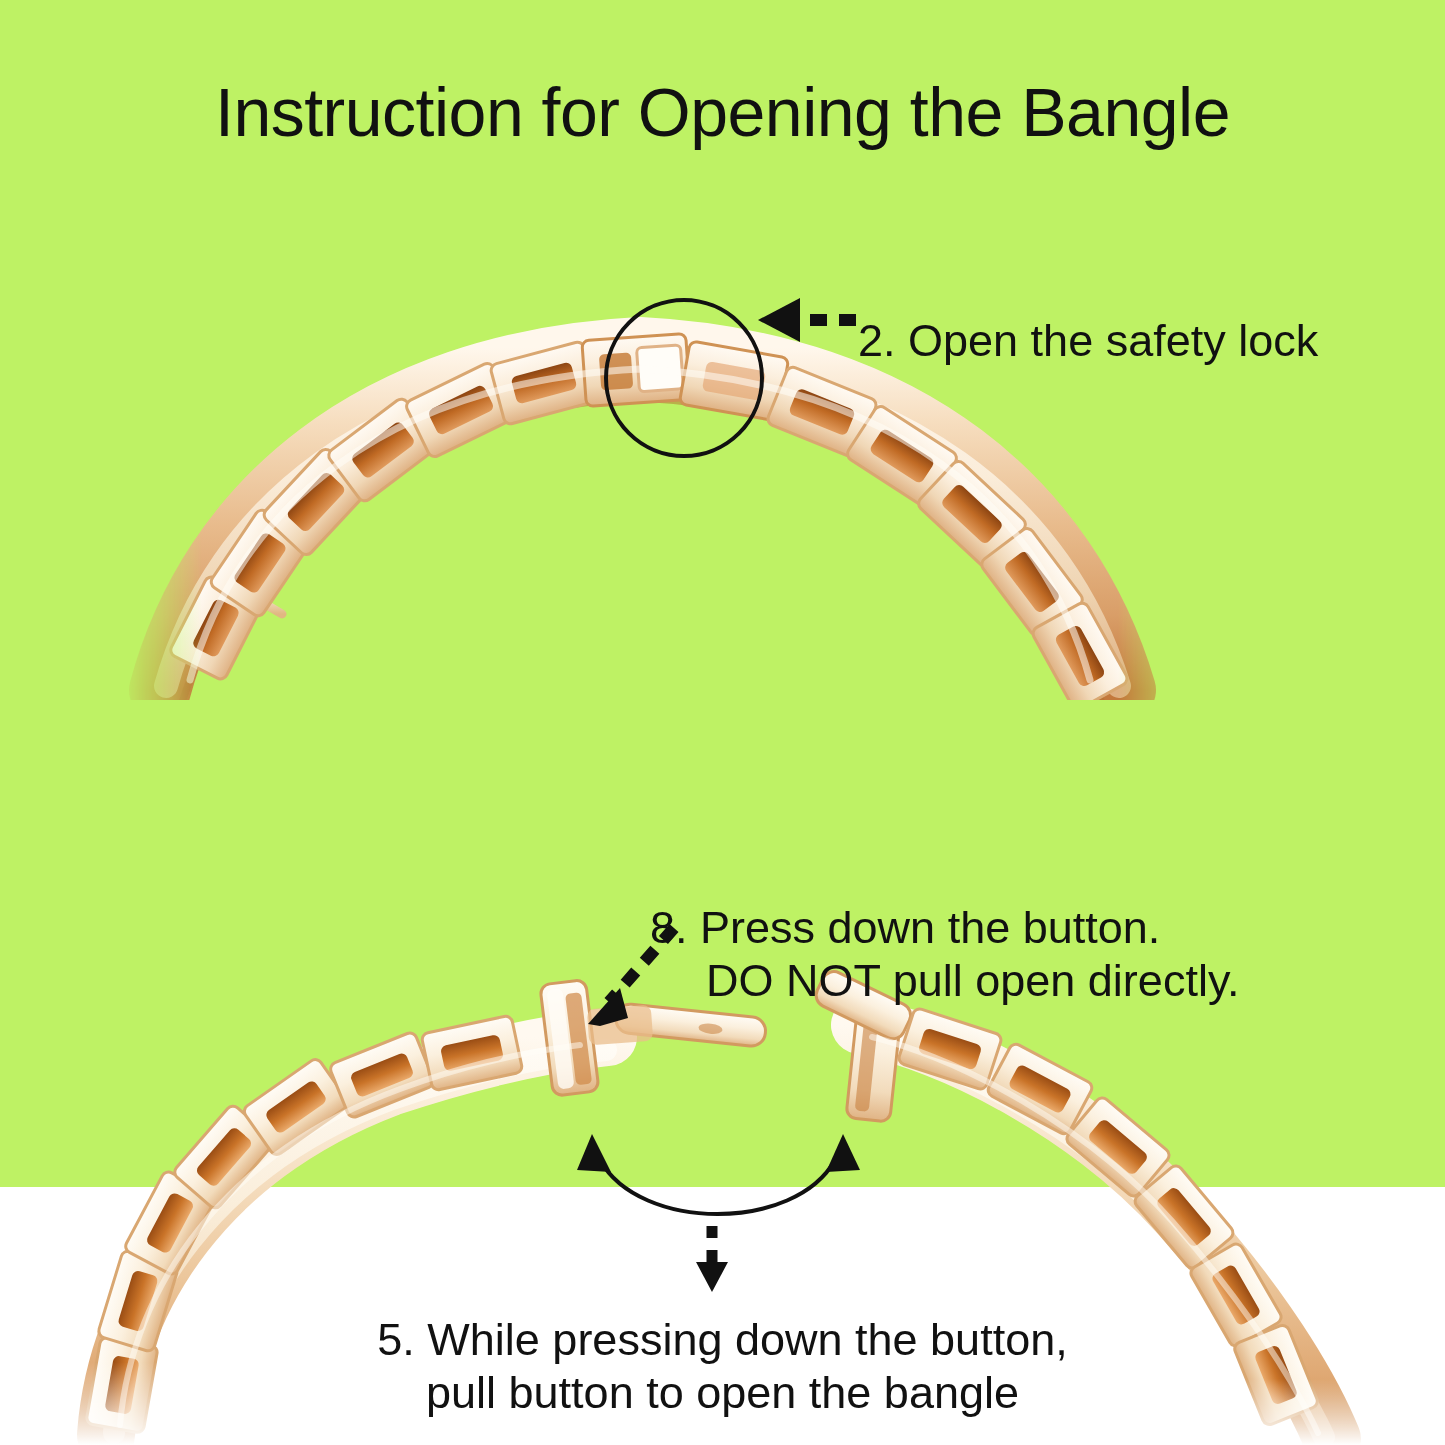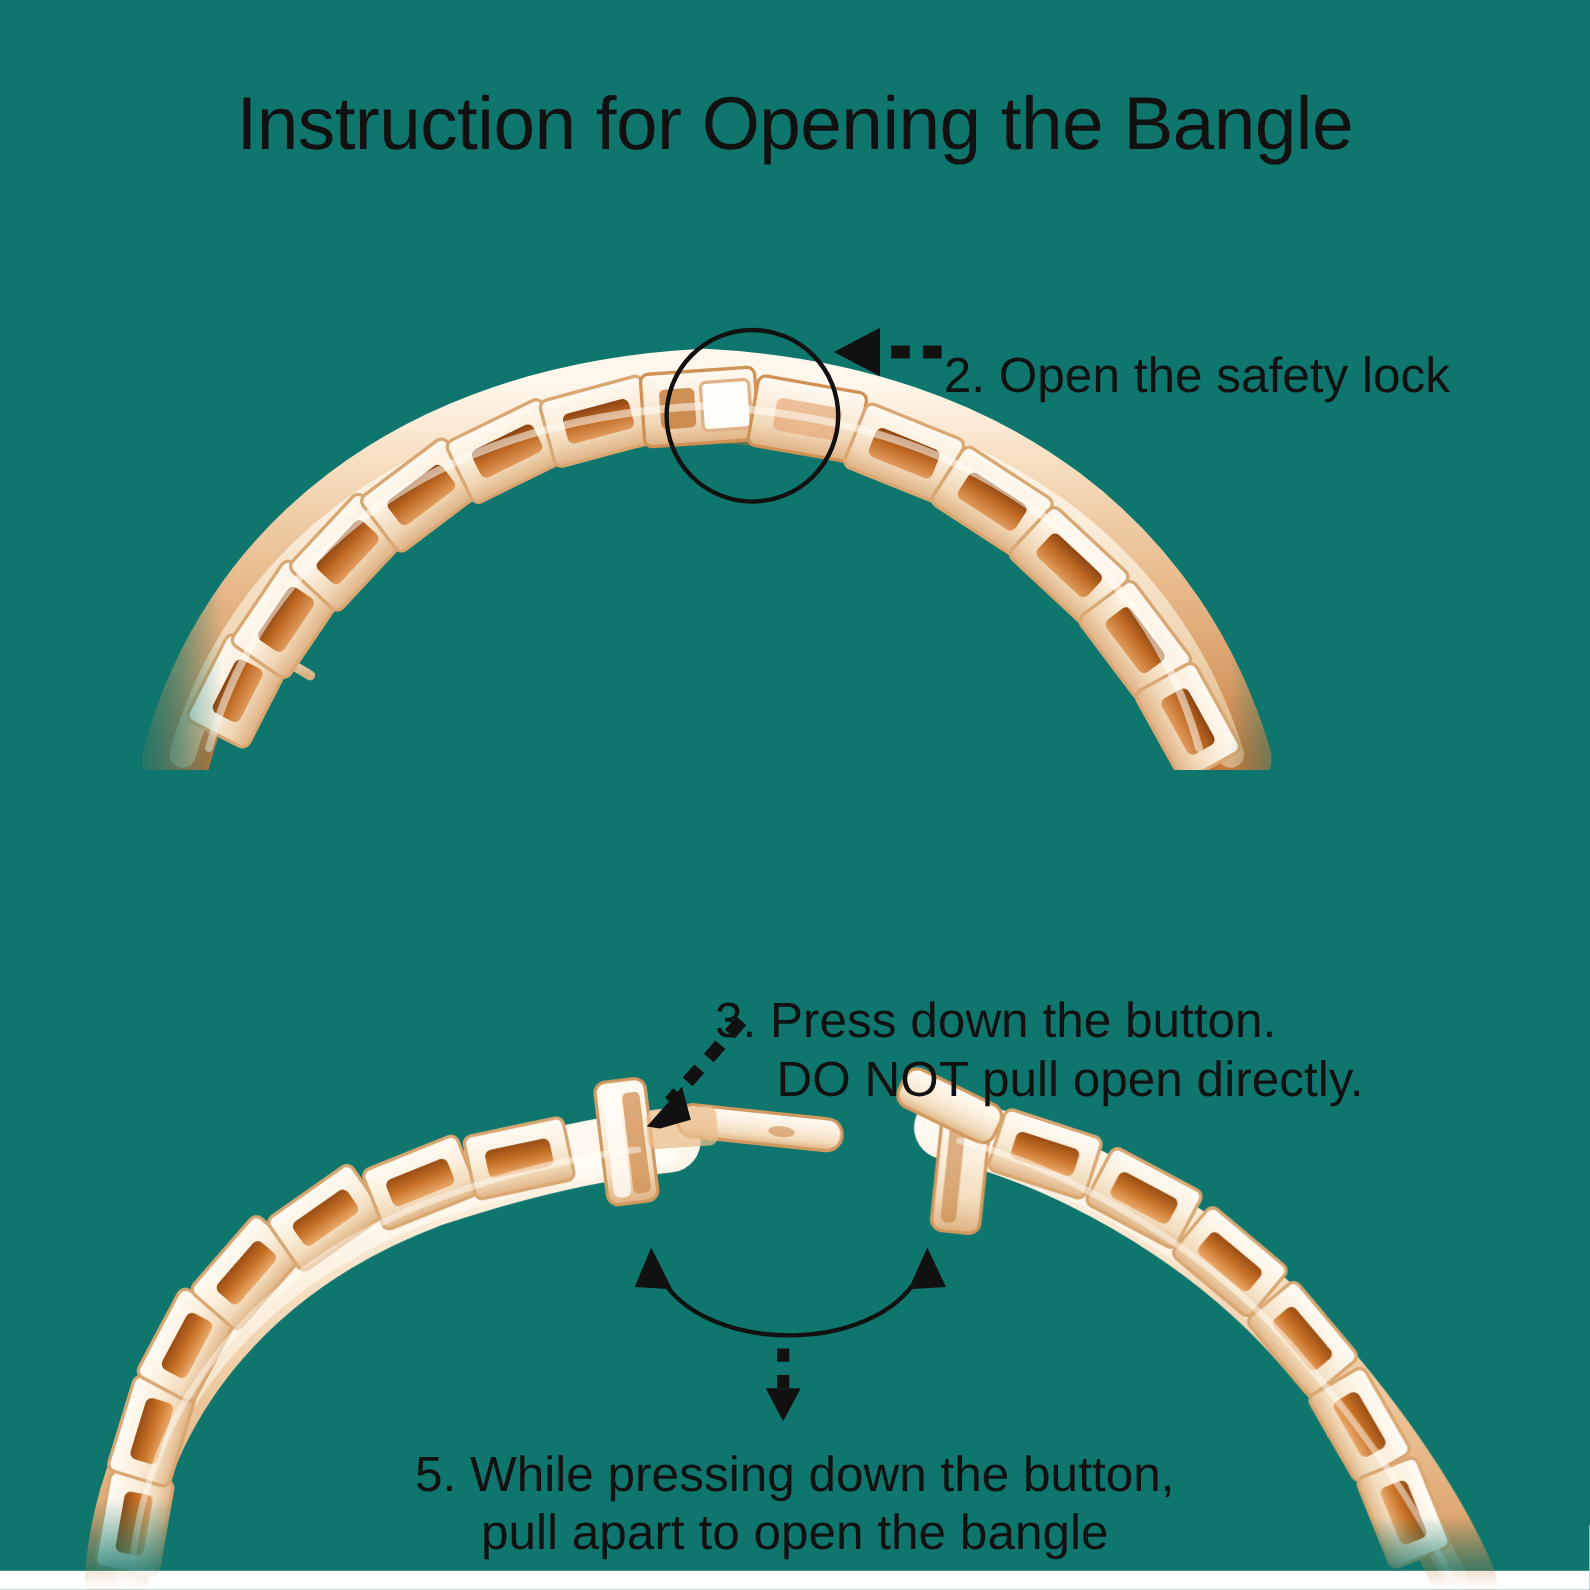--- a/index.html
+++ b/index.html
@@ -1,19 +1,19 @@
 <!DOCTYPE html>
 <html><head>
 <meta charset="utf-8">
 <style>
   html,body{margin:0;padding:0;background:#ffffff;}
   body{width:1445px;height:1445px;position:relative;overflow:hidden;
        font-family:"Liberation Sans",sans-serif;color:#111111;}
 
-  .stage{position:absolute;inset:0;width:1445px;height:1428px;background:#0f766e;}
+  .stage{position:absolute;inset:0;width:1445px;height:1187px;background:#bef264;}
 
   
   .title{
     position:absolute;left:0;top:78px;width:1445px;text-align:center;
     font-size:68px;font-weight:300;letter-spacing:-0.5px;color:#111;
     font-family:"Liberation Sans",sans-serif;line-height:1.0;
     white-space:nowrap;
   }
 
   
@@ -330,22 +330,22 @@
       <line x1="712" y1="1226" x2="712" y2="1262" stroke="#111111" stroke-width="11" stroke-dasharray="12 12" stroke-linecap="butt"></line>
       <polygon points="696,1262 728,1262 712,1292" fill="#111111"></polygon>
     </g>
   </svg>
 
   <div class="caption" id="cap-step2">
     <span>2. Open the safety lock</span>
   </div>
 
   <div class="caption" id="cap-step3">
-    <span class="l1">3. Press down the button.</span>
+    <span class="l1">8. Press down the button.</span>
     <span class="l2">DO NOT pull open directly.</span>
   </div>
 
   <div class="caption" id="cap-step4">
     <span class="l1">5. While pressing down the button,</span>
-    <span class="l2">pull apart to open the bangle</span>
+    <span class="l2">pull button to open the bangle</span>
   </div>
 
 </div>
 
 </body></html>

